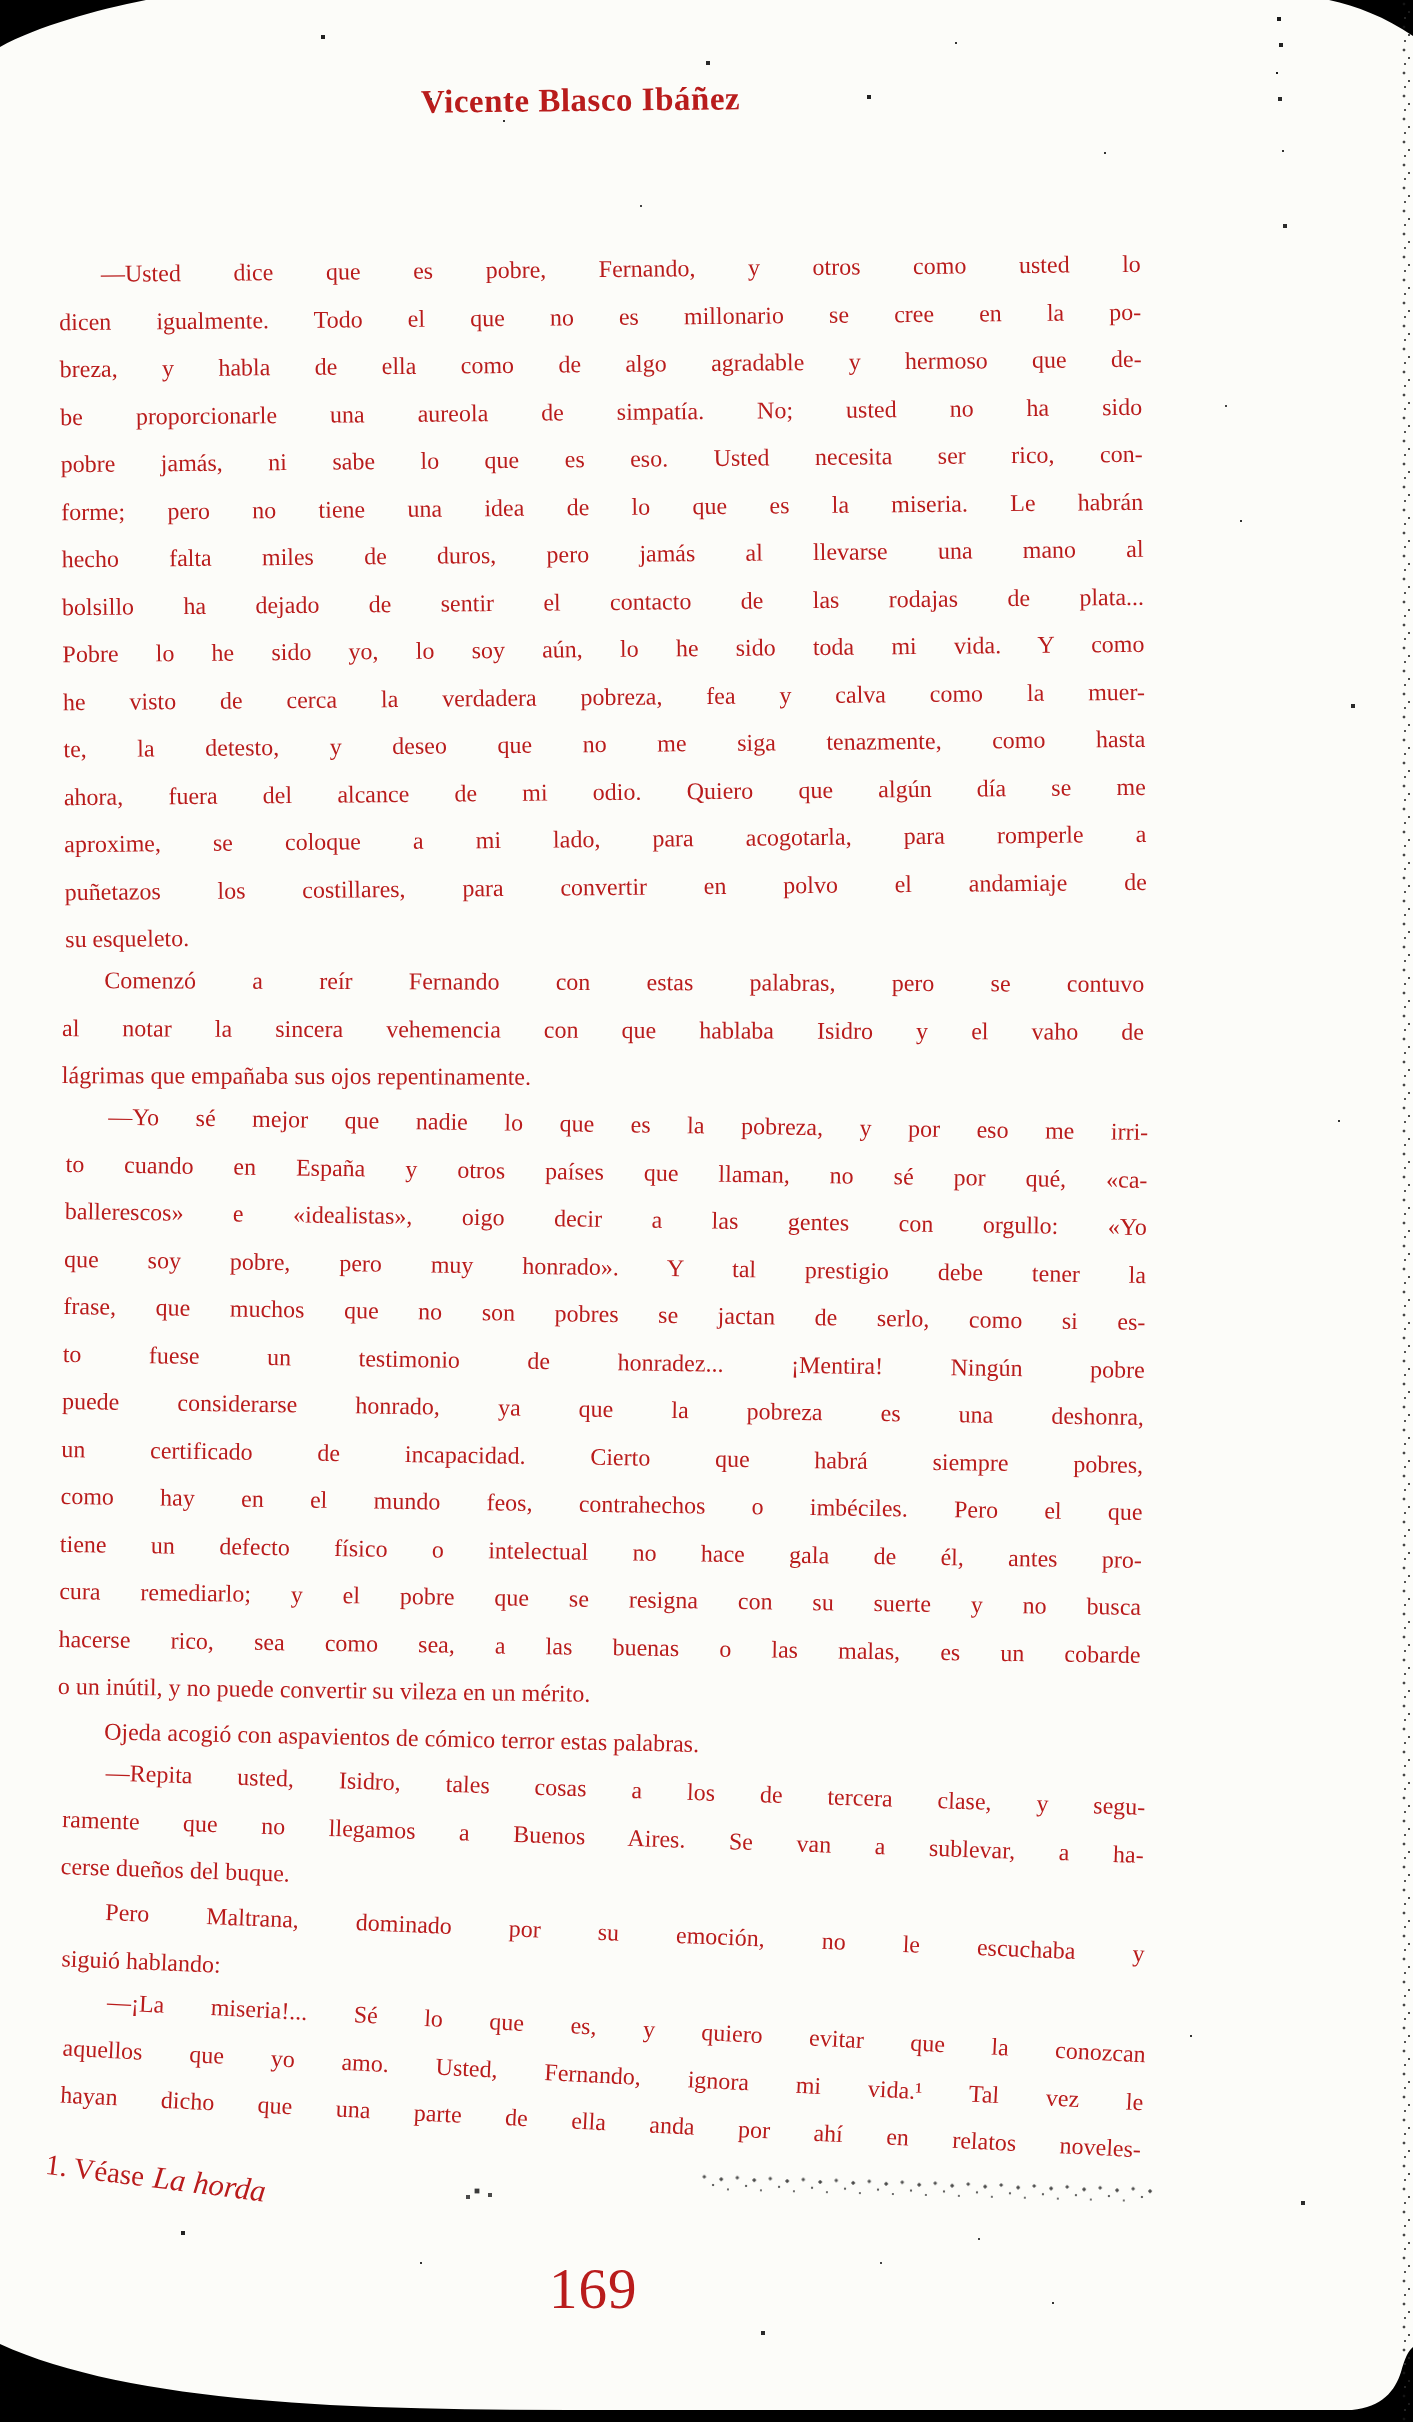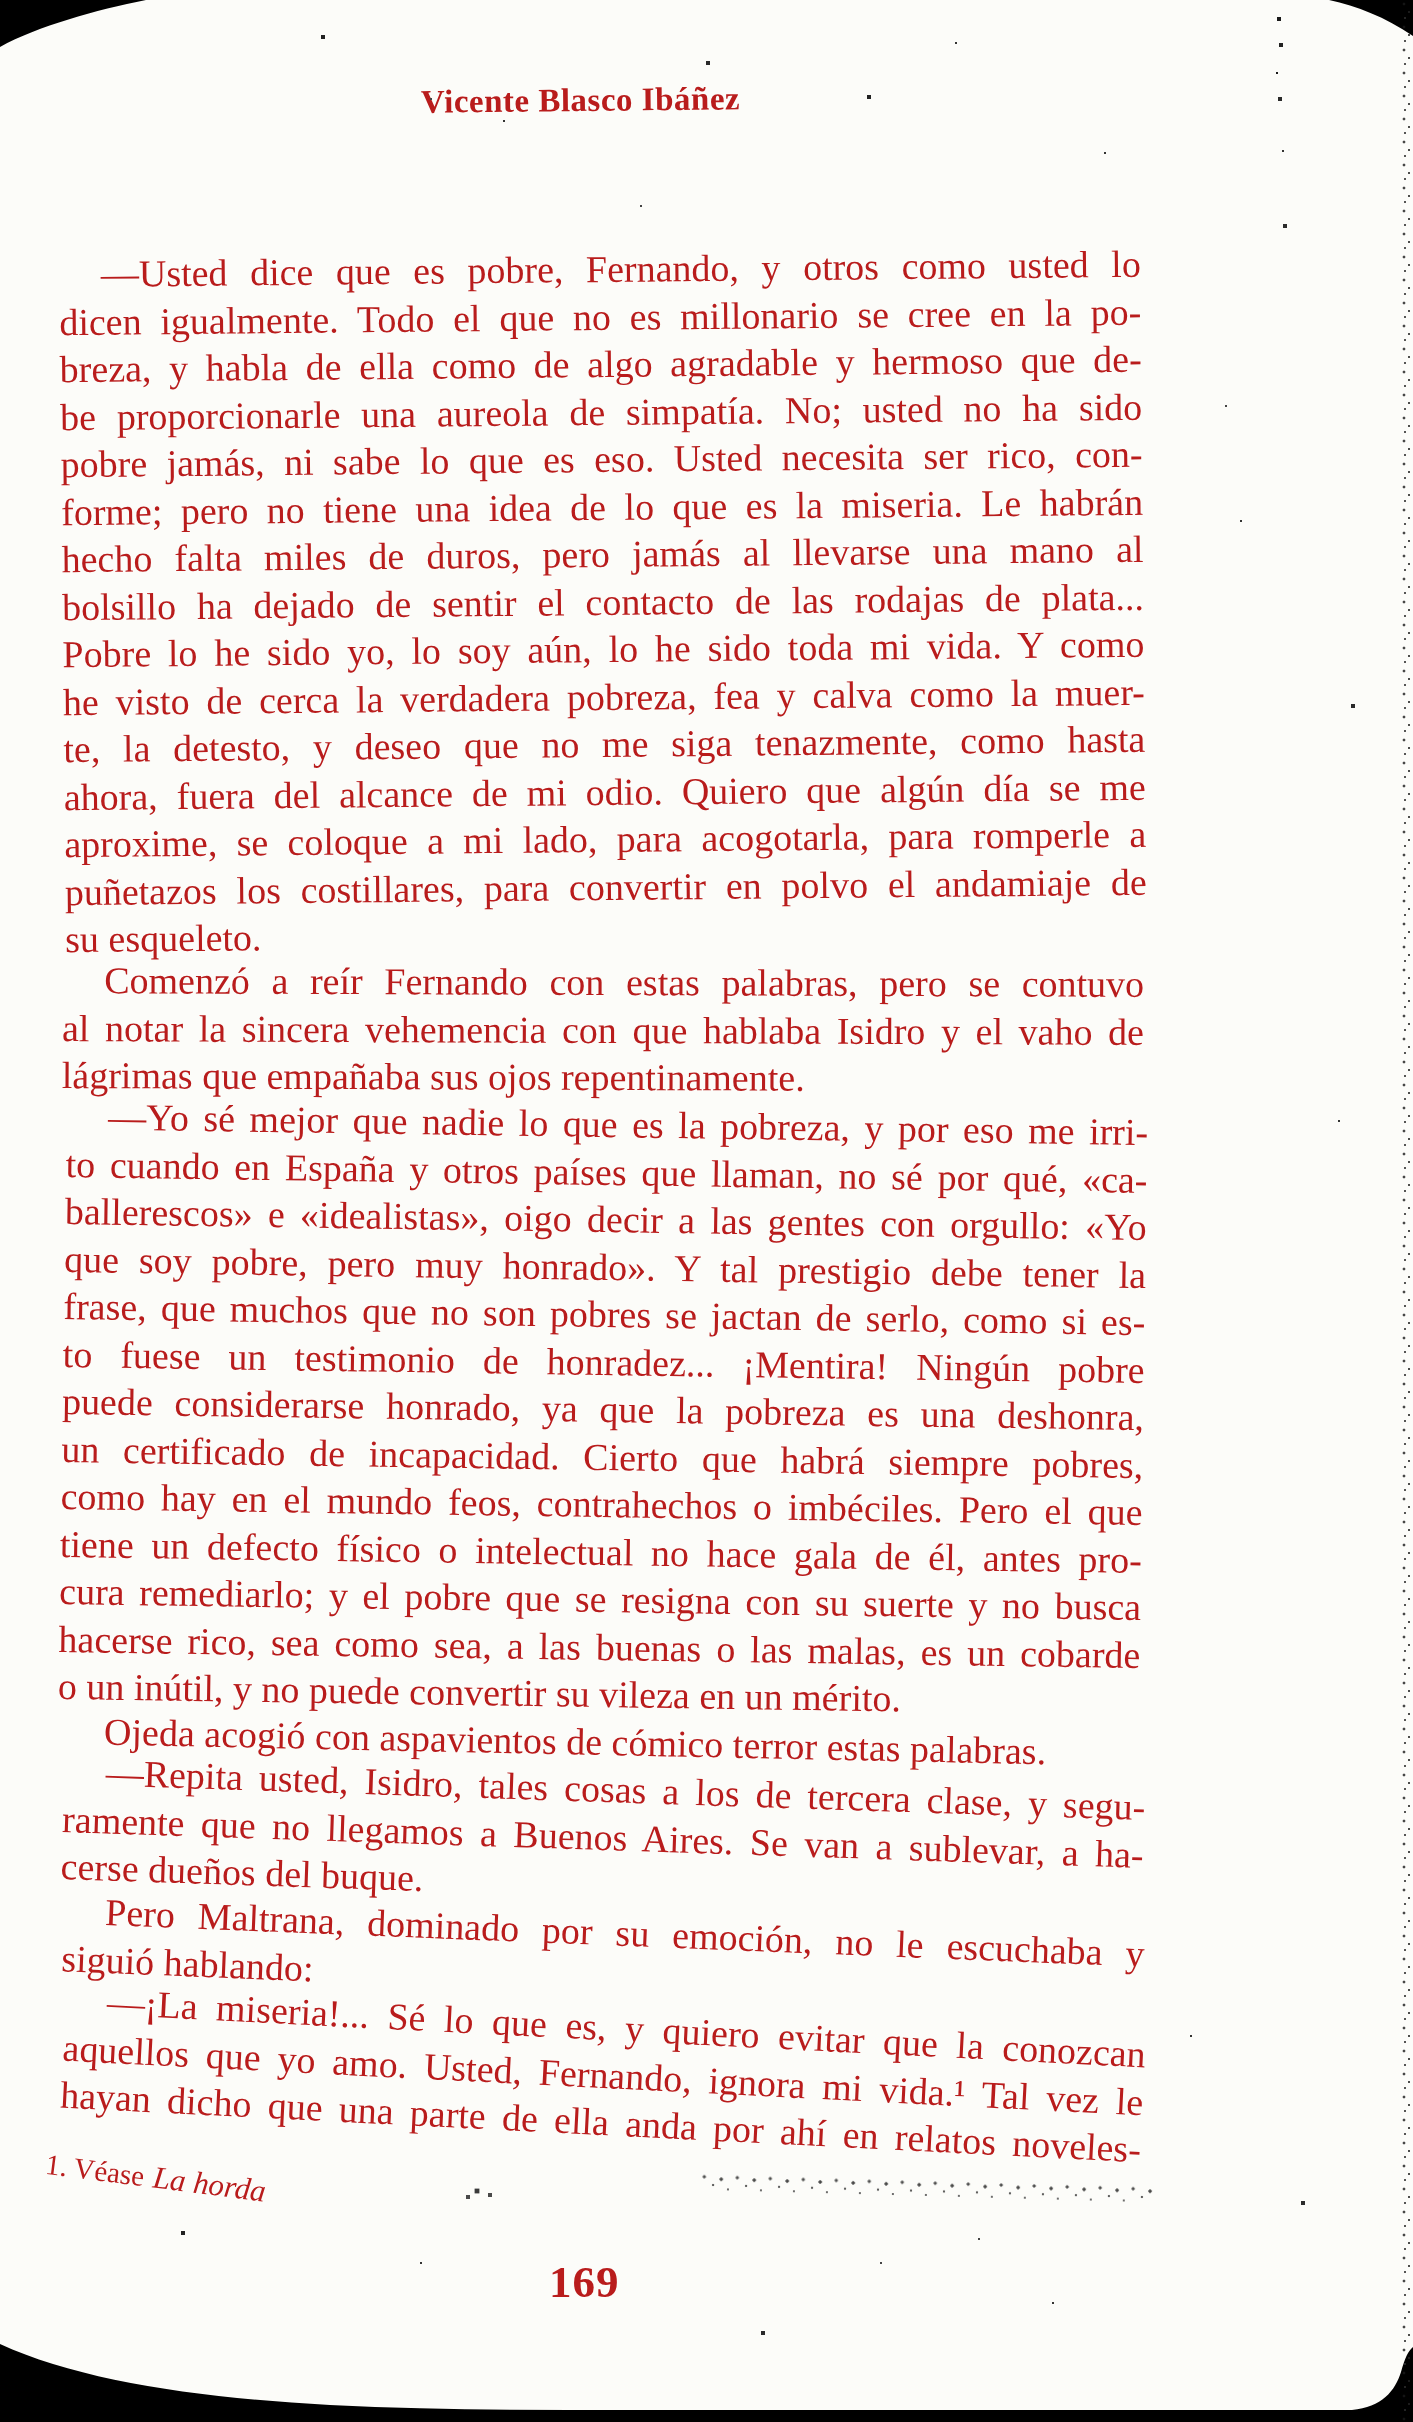--- a/index.html
+++ b/index.html
@@ -10,21 +10,21 @@
   }
   
   .author{
     position:absolute;left:421px;top:82px;
     font-size:33px;font-weight:bold;letter-spacing:.5px;
     transform:rotate(-0.6deg);white-space:nowrap;
   }
   
   .body-text{
     position:absolute;left:62px;top:246px;width:1082px;
-    font-size:38px;line-height:47.5px;
+    font-size:24px;line-height:47.5px;
   }
   .para{transform-origin:50% 50%;}
   .para .lines{
     white-space:pre-line;
     text-align:justify;text-align-last:justify;
     text-indent:42px;
     word-spacing:.5px;
   }
   .para .lastline{text-align:left;}
   .para .lastline.indent{text-indent:42px;}
@@ -39,21 +39,21 @@
   
   .footnote{
     position:absolute;left:48px;top:2146px;
     transform:rotate(7.2deg);transform-origin:left top;
     font-size:29px;white-space:nowrap;
   }
   .footnote .work{font-style:italic;font-size:31px;margin-left:9px;}
   
   .pagenum{
     position:absolute;left:549px;top:2256px;
-    font-size:45px;font-weight:700;letter-spacing:1px;
+    font-size:57px;font-weight:400;letter-spacing:1px;
   }
   
   .artifacts{position:absolute;left:0;top:0;width:1413px;height:2422px;pointer-events:none;}
   .right-strip{
     position:absolute;right:0;top:0;width:13px;height:2422px;opacity:.8;
     background-image:
       radial-gradient(circle at 4px 4px,  #1a1a1a 1.2px, transparent 1.7px),
       radial-gradient(circle at 9px 12px, #222    1.0px, transparent 1.5px),
       radial-gradient(circle at 5px 18px, #2d2d2d .9px,  transparent 1.3px);
     background-size:13px 23px;

